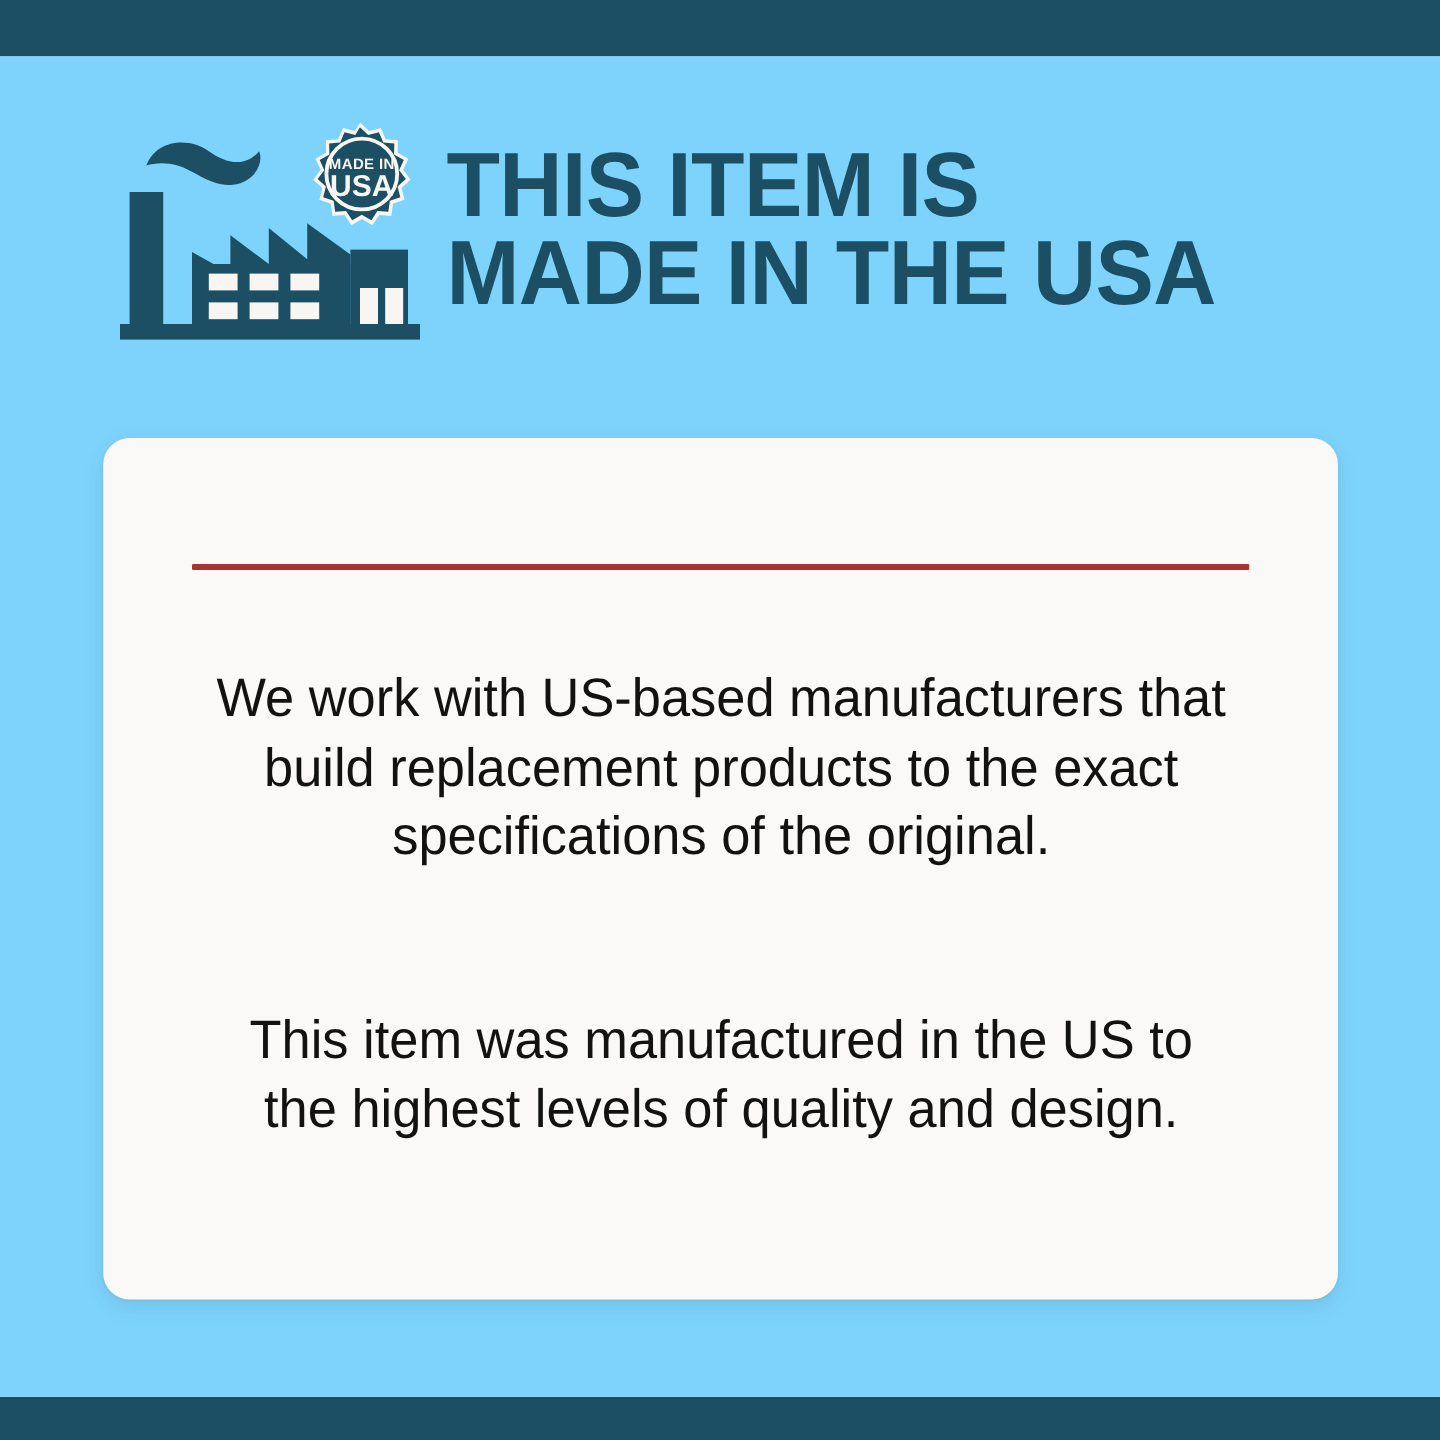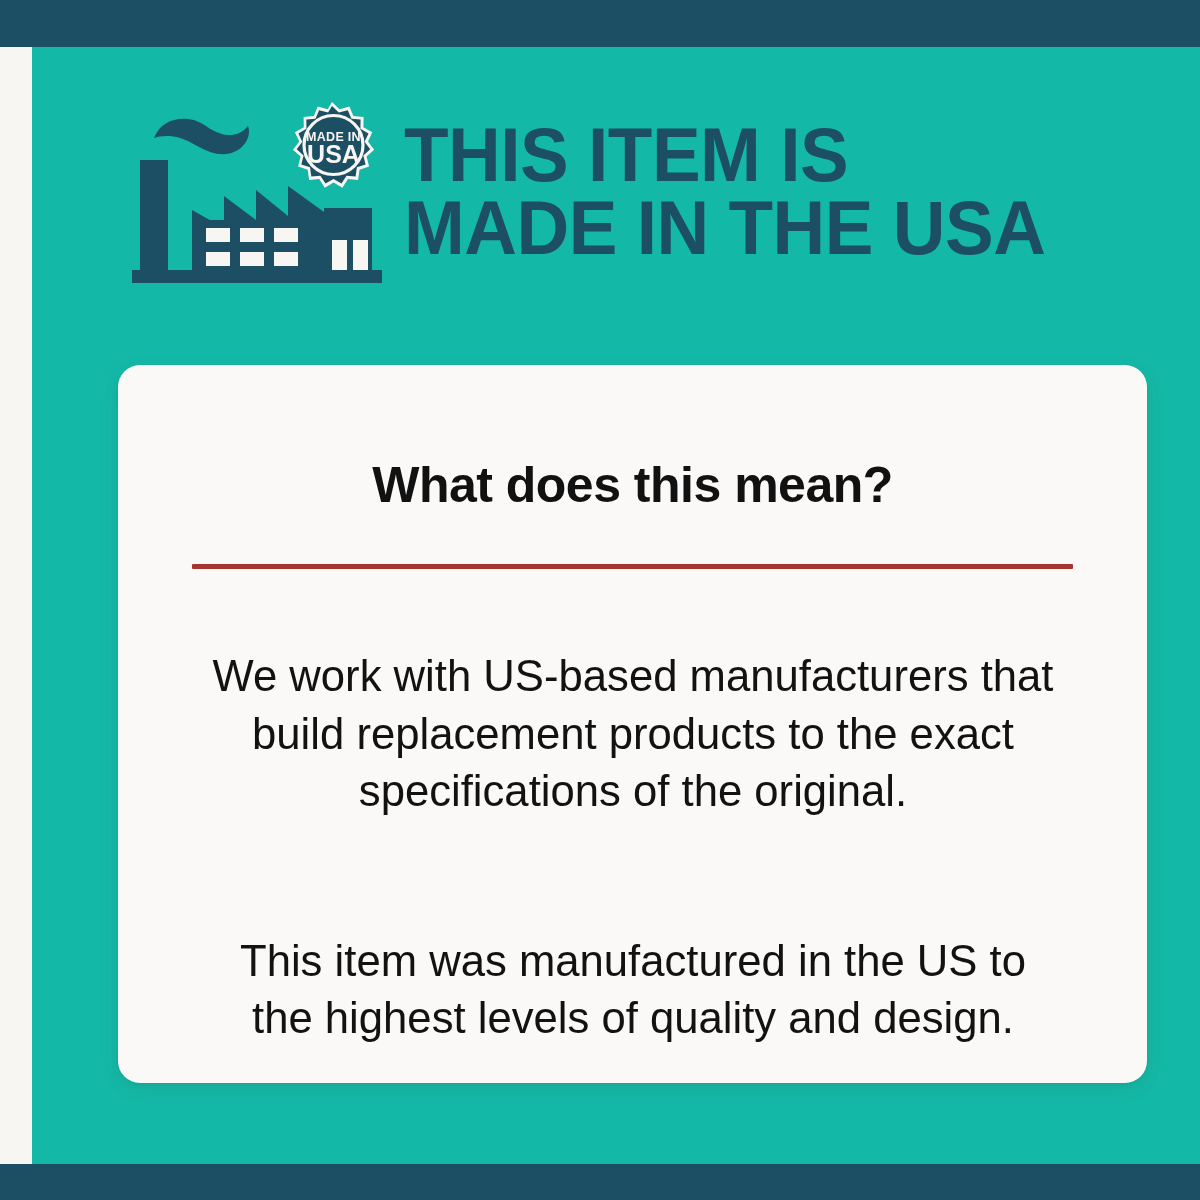--- a/index.html
+++ b/index.html
@@ -31,22 +31,21 @@
     background: #1d4f64;
     flex: 0 0 auto;
   }
   .bar-top    { height: 47px; }
   .bar-bottom { height: 36px; }
 
   
   .stage {
     position: relative;
     flex: 1 1 auto;
-    background: #14b8a6;
-    margin-left: 32px;
+    background: #7dd3fc;
   }
 
   
   .header {
     position: absolute;
     left: 0;
     top: 45px;
     width: 1200px;
     height: 200px;
     display: flex;
@@ -188,21 +187,20 @@
         </svg>
       </div>
 
       <div class="headline">
         <span class="ln">THIS ITEM IS</span>
         <span class="ln">MADE IN THE USA</span>
       </div>
     </div>
 
     <div class="card">
-      <h2 class="card-title">What does this mean?</h2>
 
       <div class="divider"></div>
 
       <p class="body-copy para-1">We work with US-based manufacturers that build replacement products to the exact specifications of the original.</p>
 
       <p class="body-copy para-2">This item was manufactured in the US to the highest levels of quality and design.</p>
     </div>
 
   </div>
 

